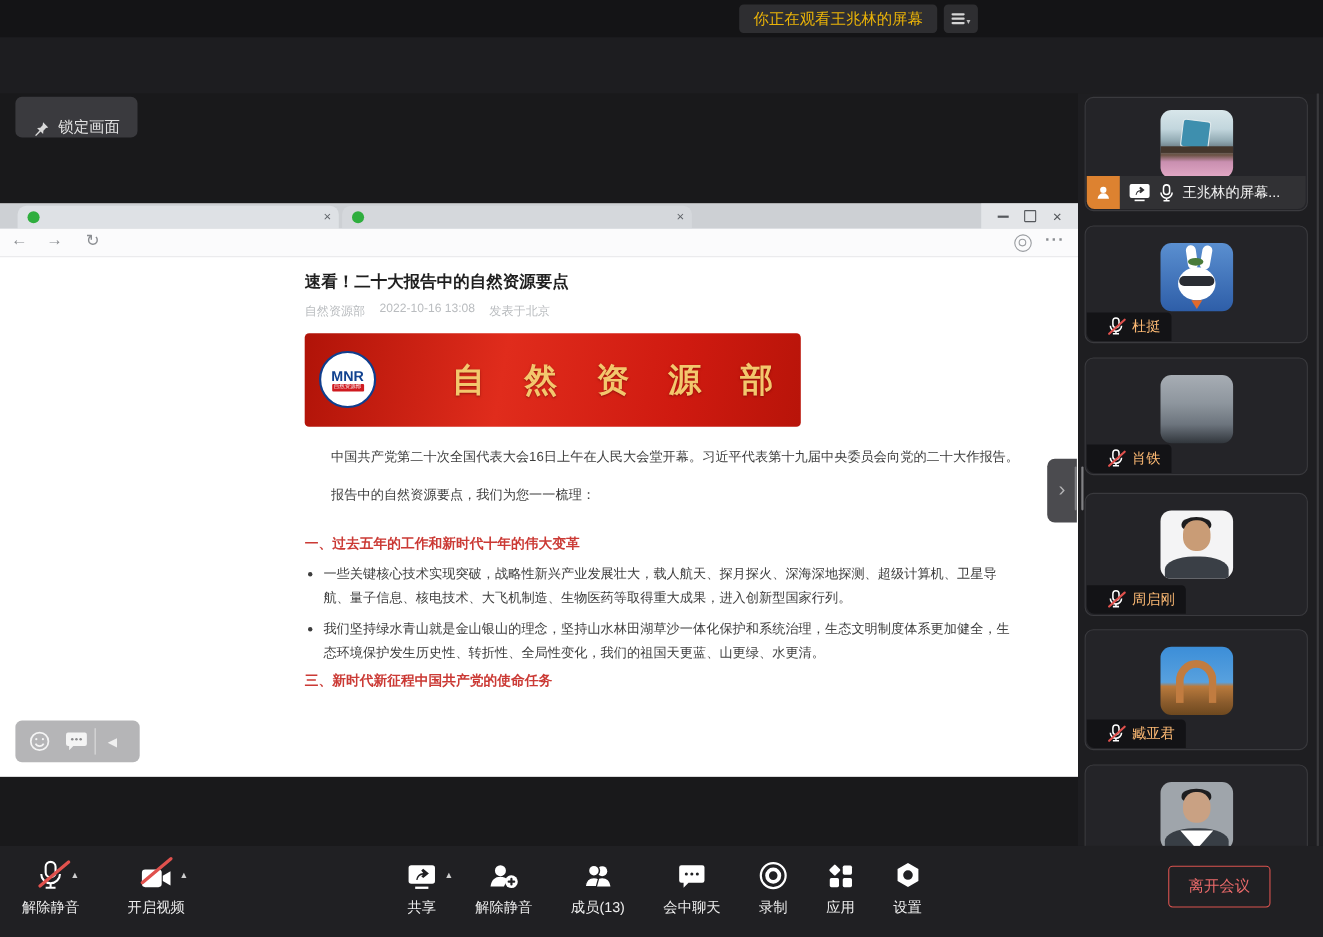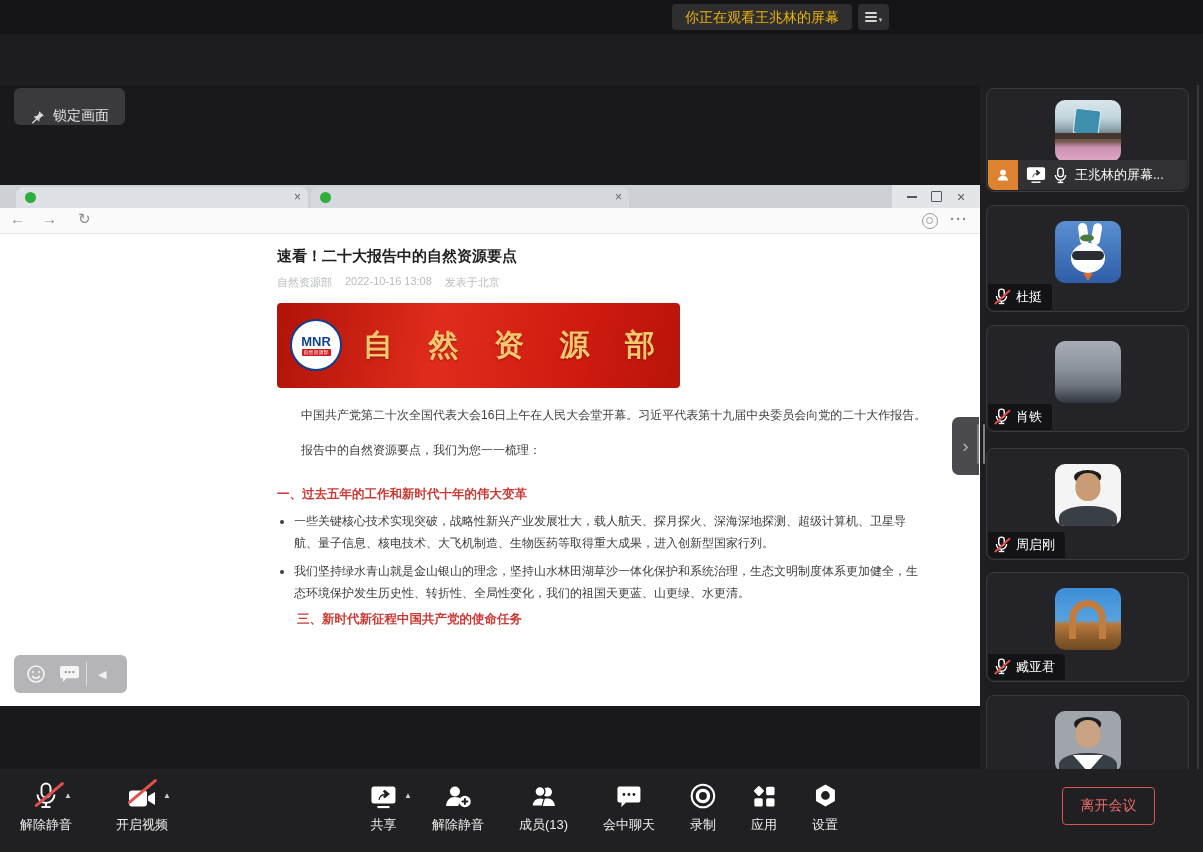--- a/index.html
+++ b/index.html
@@ -51,56 +51,56 @@
   .nav-back{left:10px}.nav-fwd{left:42px}.nav-reload{left:78px}
   .nav-badge{position:absolute;left:922px;top:5px;width:14px;height:14px;border:1.5px solid #9a9da1;border-radius:50%;}
   .nav-badge:after{content:"";position:absolute;left:3px;top:3px;width:5px;height:5px;border:1.5px solid #9a9da1;border-radius:50%;}
   .nav-more{left:950px;letter-spacing:1px;font-weight:700;}
   .page{position:absolute;left:0;top:49px;right:0;bottom:0;background:#fff;overflow:hidden;}
   .article{margin:13px 0 0 277px;width:668px;color:#3d3d3d;}
   .a-title{font-size:15px;font-weight:700;color:#1f1f1f;}
   .a-byline{margin-top:9px;font-size:11px;color:#b9bcbf;display:flex;gap:13px;}
   .banner{position:relative;margin-top:13px;width:403px;height:85px;border-radius:4px;
        background:linear-gradient(100deg,#b01308,#e02c1c 40%,#cf1a10 75%,#b81409);
-       display:flex;align-items:center;}
+       display:flex;align-items:center;padding-left:48px;}
   .banner-text{margin-left:86px;color:#f3c76d;font-size:30px;font-weight:700;letter-spacing:14px;
        font-family:"Liberation Serif",serif;text-shadow:0 1px 2px rgba(90,0,0,.55);}
   .mnr{position:absolute;left:13px;top:16px;width:52px;height:52px;border-radius:50%;background:#fff;
        border:2px solid #0f3e8e;box-sizing:border-box;display:flex;flex-direction:column;
        align-items:center;justify-content:center;gap:1px;}
   .mnr-t{color:#10418f;font-weight:700;font-size:13px;line-height:13px;}
   .mnr-s{background:#cf1a1f;color:#fff;font-size:5px;line-height:7px;padding:0 2px;border-radius:1px;}
   .a-p{margin-top:16px;font-size:12px;line-height:23px;text-indent:2em;}
   .a-p.p2{margin-top:6px;}
   .a-h{font-size:12.5px;font-weight:700;color:#cb3a35;}
   .a-h.h1{margin-top:24px;}
   .a-ul{margin:7px 0 0 0;padding-left:17px;width:625px;}
   .a-ul li{font-size:12px;line-height:22px;margin-bottom:6px;}
   .a-h.h2{margin-top:5px;}
-  .a-h.h3{margin-top:7px;margin-left:20px;}
+  .a-h.h3{margin-top:7px;}
   
   .mini{position:absolute;left:14px;top:655px;width:113px;height:38px;border-radius:6px;
        background:rgba(135,135,138,.62);display:flex;align-items:center;z-index:4;color:#f4f4f4;}
   .mini .sep{width:1px;height:24px;background:rgba(255,255,255,.55);margin:0 9px 0 6px;}
   .mini .col{font-size:11px;color:#f0f0f0;margin-left:2px;}
   .expander{position:absolute;left:952px;top:417px;width:27px;height:58px;background:#4b4b4f;
        border-radius:7px 0 0 7px;display:flex;align-items:center;justify-content:center;
        color:#b2b2b4;font-size:19px;z-index:4;}
   .rhandle{position:absolute;top:424px;width:2px;height:40px;background:#808084;border-radius:1px;z-index:4;}
   .rh1{left:977px}.rh2{left:983px}
   
   .sidebar{position:absolute;left:980px;top:85px;width:223px;height:767px;background:#1e1e21;}
   .sb-track{position:absolute;right:4px;top:0;width:2px;height:100%;background:#39393c;}
   .tile{position:absolute;left:6px;width:203px;height:107px;background:#242428;border:1px solid #3a3a3e;
        border-radius:8px;box-sizing:border-box;}
   .tile .av{position:absolute;left:50%;transform:translateX(-50%);top:15px;width:66px;height:62px;
        border-radius:10px;overflow:hidden;}
   .tile.t1 .av{top:11px;}
   .chip{position:absolute;left:1px;bottom:1px;height:26px;display:flex;align-items:center;gap:6px;
-       padding:0 10px 0 7px;background:rgba(14,14,16,.74);color:#ffffff;font-size:13px;
+       padding:0 10px 0 20px;background:rgba(14,14,16,.74);color:#fdba74;font-size:13px;
        border-radius:0 4px 0 7px;max-width:185px;white-space:nowrap;}
   .share-bar{position:absolute;left:1px;right:1px;bottom:1px;height:30px;background:#313134;
        display:flex;align-items:center;gap:8px;border-radius:0 0 7px 7px;color:#f5f5f5;font-size:13px;}
   .badge-orange{width:30px;height:30px;background:#dd8230;border-radius:0 0 0 7px;display:flex;
        align-items:center;justify-content:center;flex:0 0 auto;}
   .name-ell{overflow:hidden;text-overflow:ellipsis;white-space:nowrap;max-width:108px;}
   .micmute{position:relative;width:15px;height:18px;flex:0 0 auto;}
   .micmute .slash{position:absolute;left:-3px;top:8px;width:21px;height:2.4px;background:#e0514d;
        border-radius:2px;transform:rotate(-42deg);}
   

